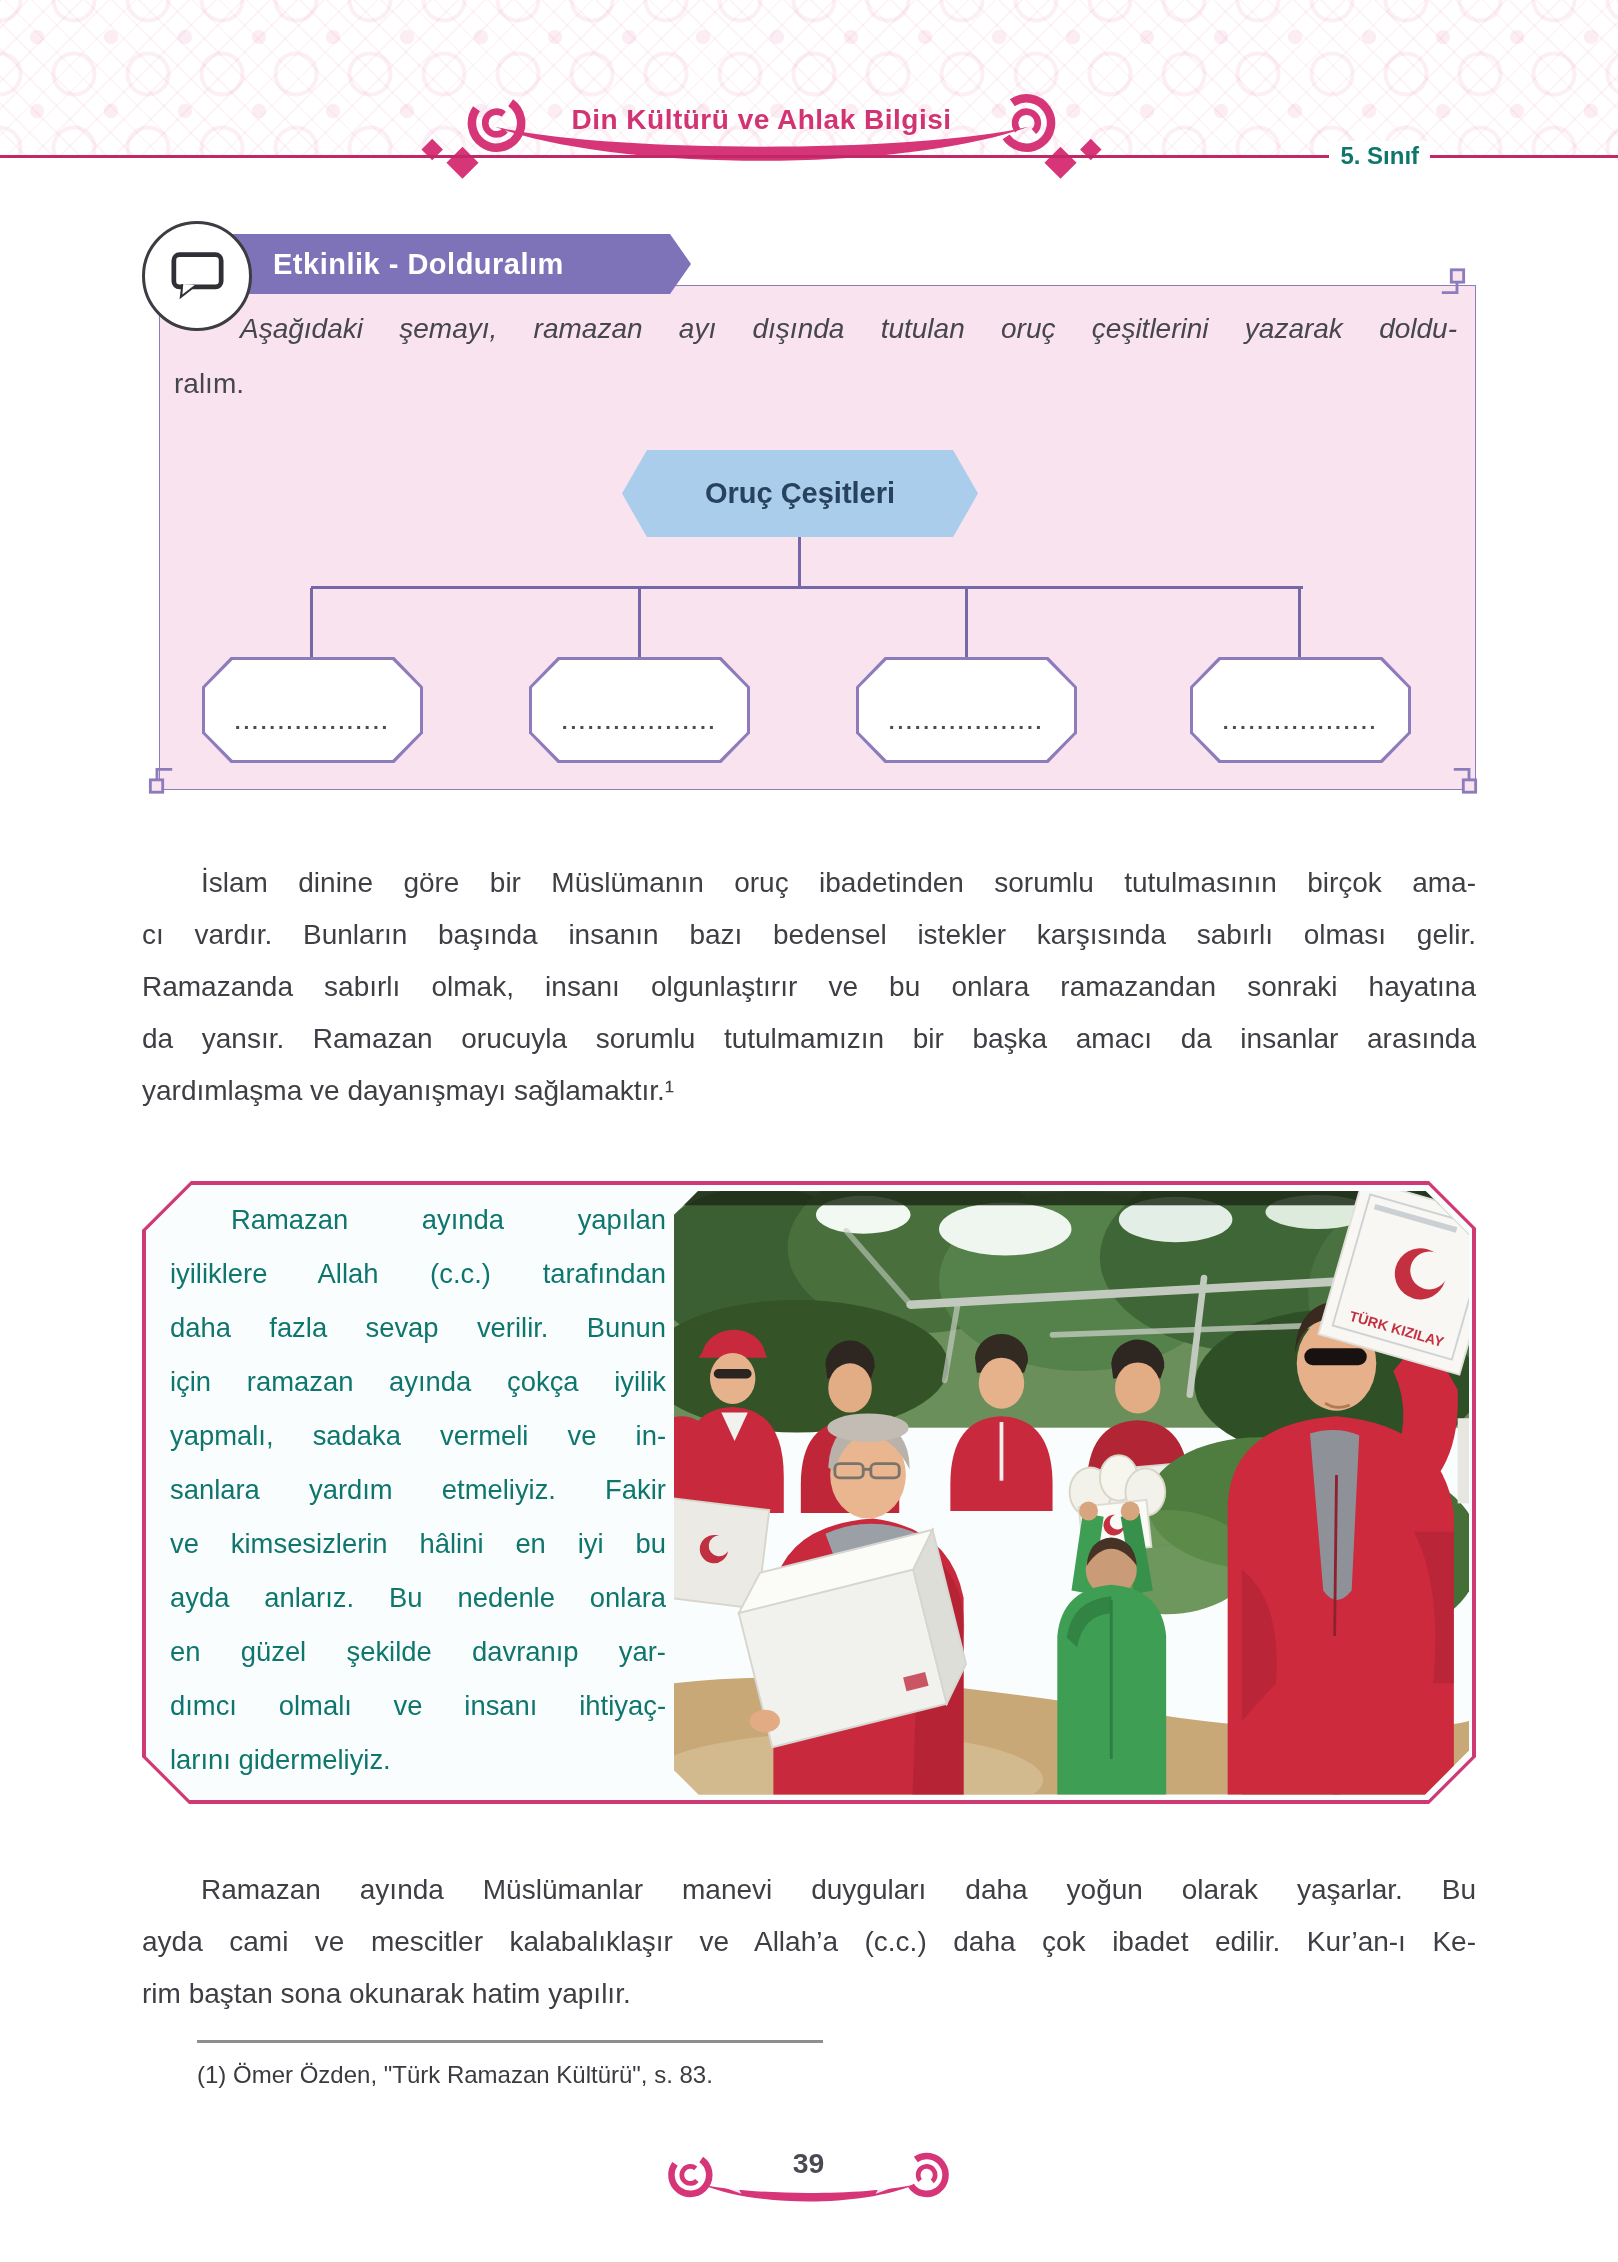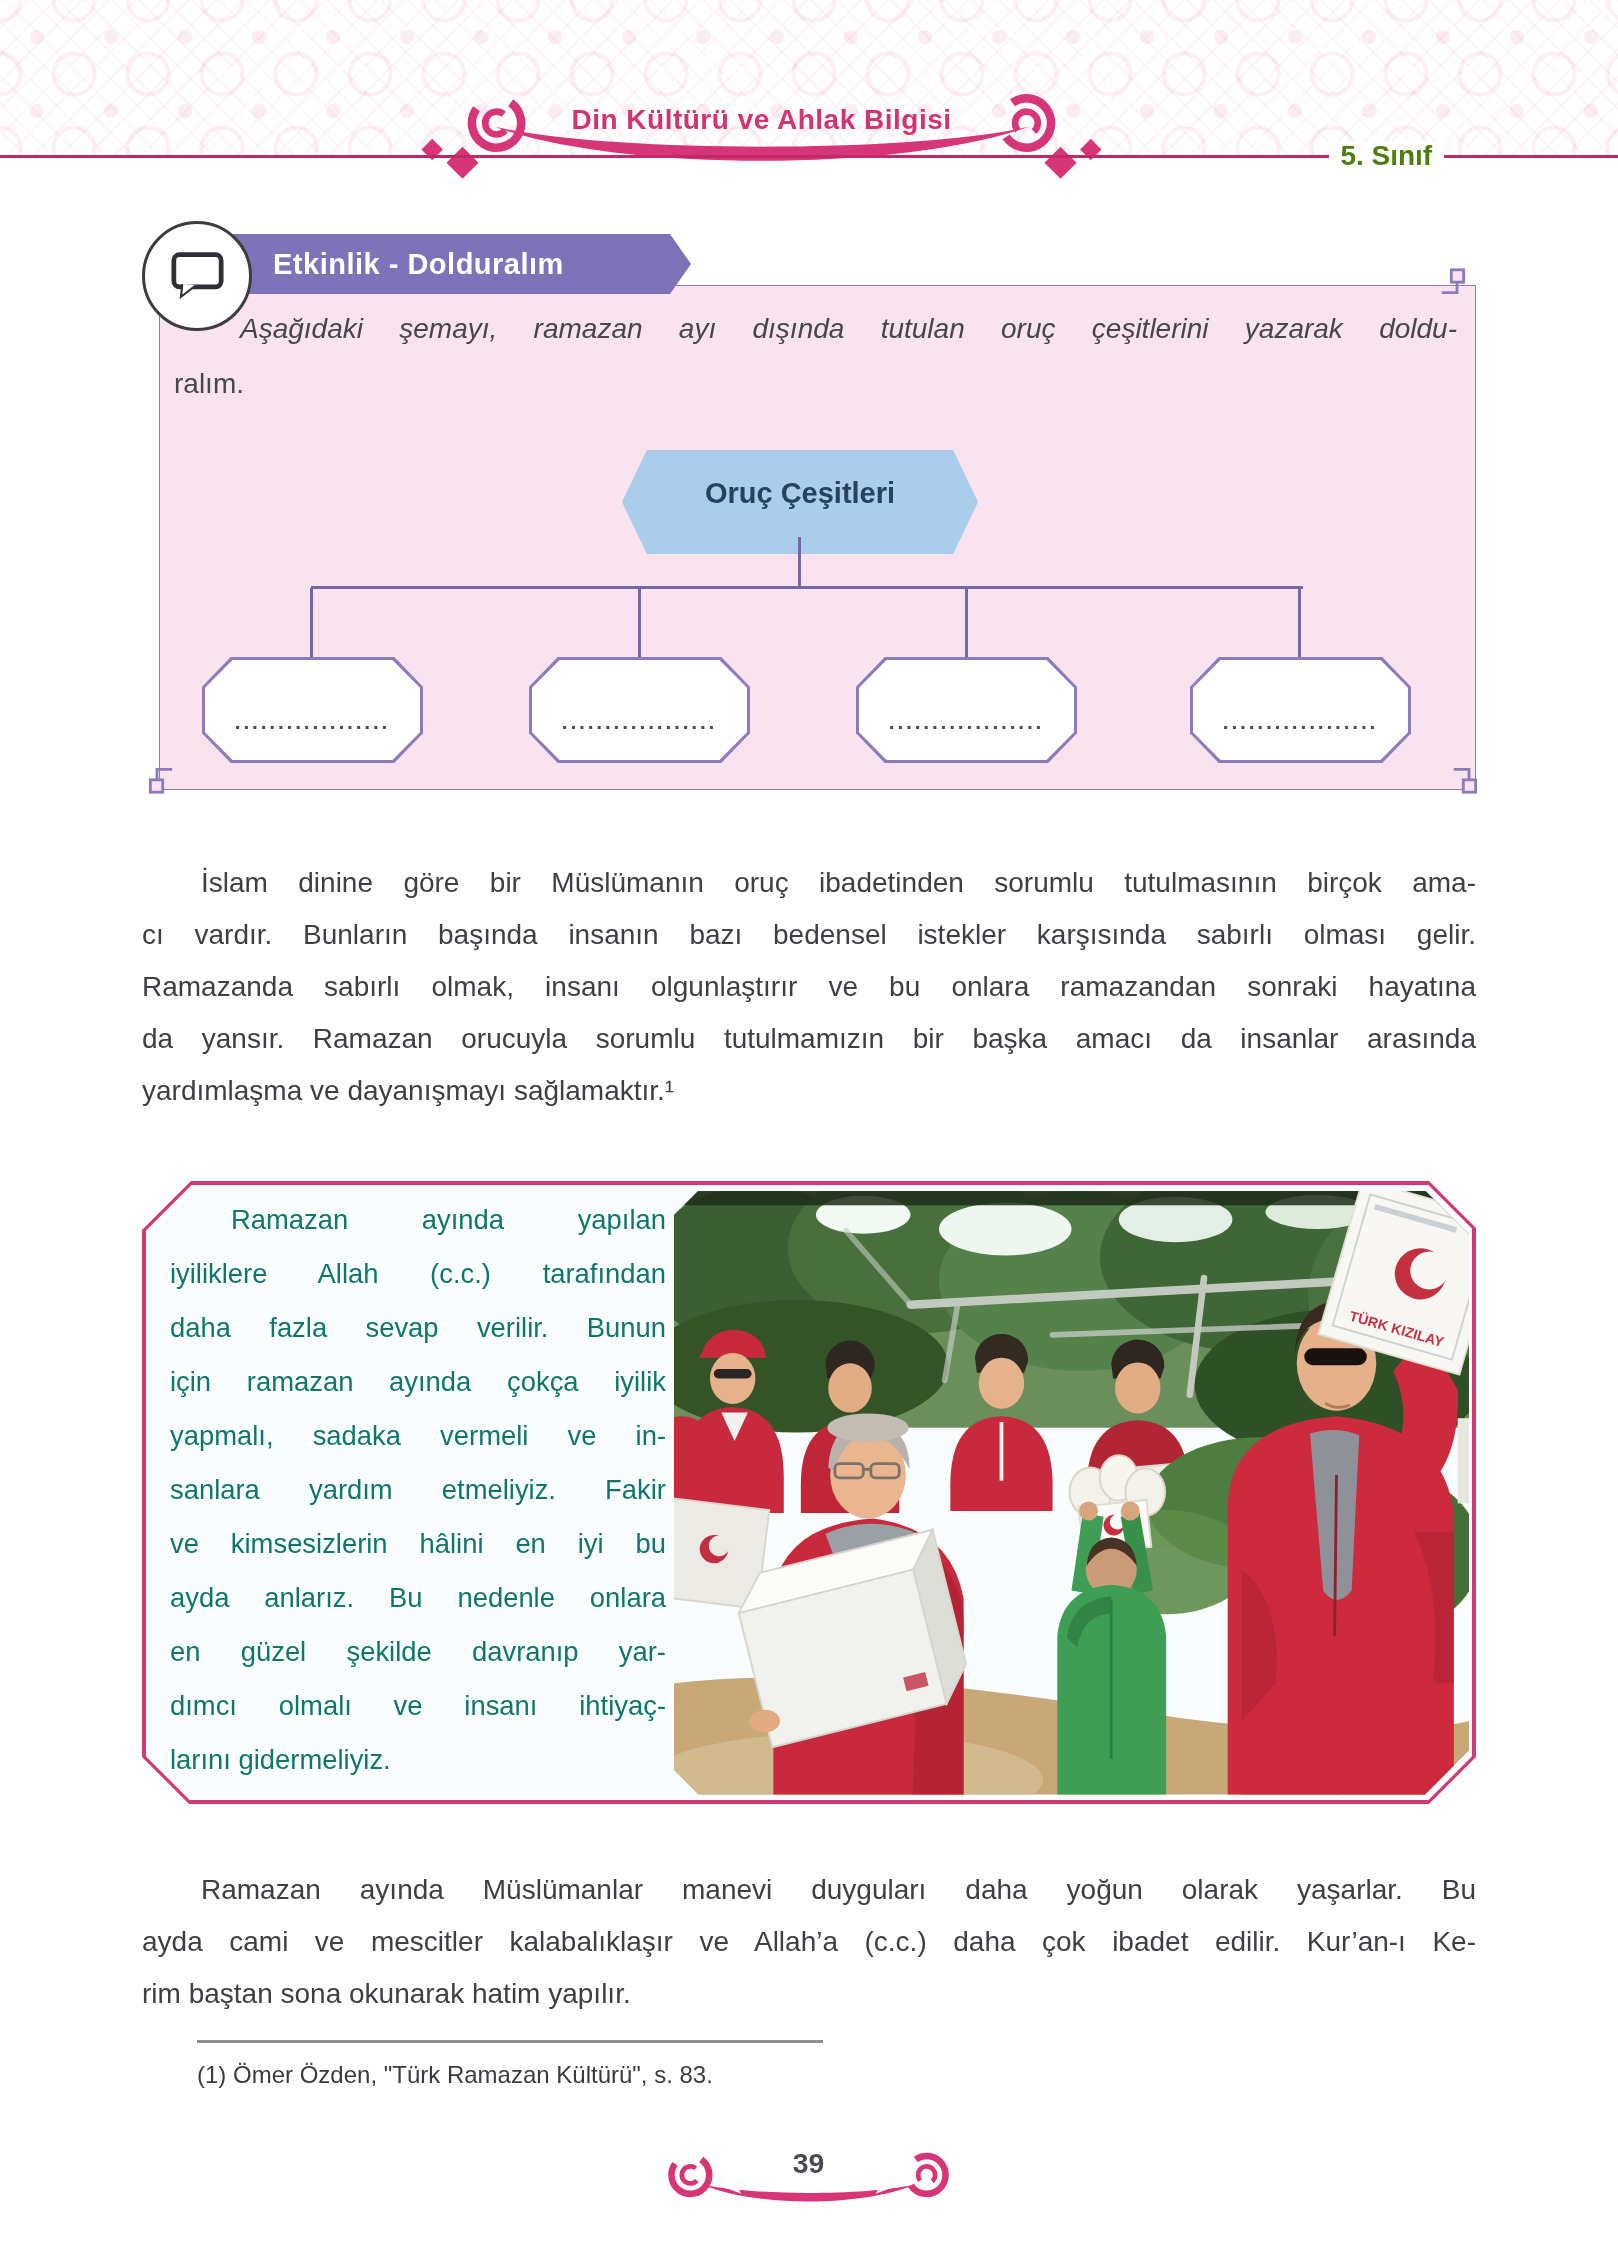--- a/index.html
+++ b/index.html
@@ -20,21 +20,21 @@
       #fff;
   }
   .header-divider { position:absolute; left:0; top:155px; width:1618px; height:2.8px; background:#c22868; }
   .header-ornament { position:absolute; left:383px; top:66px; width:757px; height:114px; }
   .page-title {
     position:absolute; left:383px; top:104px; width:757px; text-align:center;
     color:#d23372; font-size:28px; font-weight:bold; letter-spacing:0.5px;
   }
   .grade-label {
     position:absolute; left:1329px; top:141px; padding:0 11.4px; background:#ffffff;
-    color:#4d7c0f; font-size:28px; font-weight:bold; line-height:30px;
+    color:#0f766e; font-size:24px; font-weight:bold; line-height:30px;
   }
 
   
   .activity-panel {
     position:absolute; left:159px; top:285px; width:1317px; height:505px;
     background:#f9e3ef; border:1.9px solid #8d7cbb; box-sizing:border-box;
   }
   .activity-banner {
     position:absolute; left:161px; top:234px; width:530px; height:60px;
     background:#7e73b8; border-radius:9.5px 0 0 9.5px;
@@ -54,21 +54,21 @@
 
   .activity-instruction { position:absolute; left:174px; top:301px; width:1283px;
     font-size:28px; line-height:55px; color:#46464e; }
 
   .lines .tline { text-align:justify; text-align-last:justify; }
   .lines .tline:last-child { text-align-last:left; }
   .indent-first .tline:first-child { text-indent:66px;font-style:italic; }
 
   
   .root-node {
-    position:absolute; left:622px; top:450px; width:356px; height:104px;
+    position:absolute; left:622px; top:450px; width:356px; height:87px;
     background:#a9cdeb;
     clip-path:polygon(7% 0, 93% 0, 100% 50%, 93% 100%, 7% 100%, 0 50%);
     color:#27415e; font-size:29px; font-weight:600; text-align:center; line-height:87px;
   }
   .cline { position:absolute; background:#7668a8; }
   .blank-node { position:absolute; width:221px; height:106px; top:657px;
     clip-path:polygon(13% 0, 87% 0, 100% 28%, 100% 72%, 87% 100%, 13% 100%, 0 72%, 0 28%);
     background:#8d7cbb; }
   .blank-inner { position:absolute; inset:2.8px;
     clip-path:polygon(13% 0, 87% 0, 100% 28%, 100% 72%, 87% 100%, 13% 100%, 0 72%, 0 28%);

